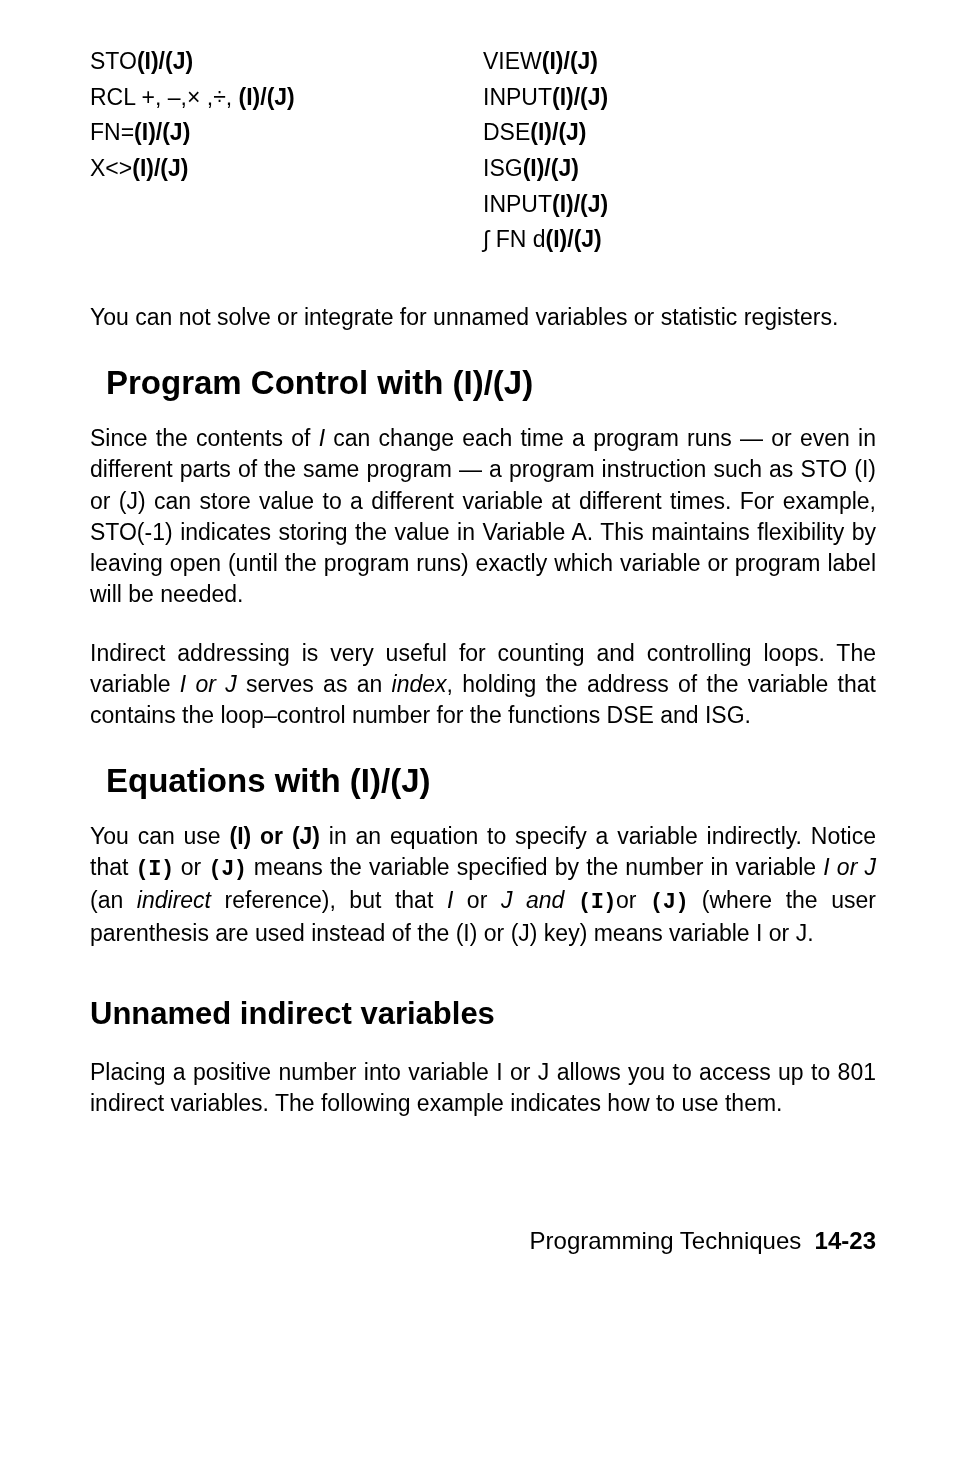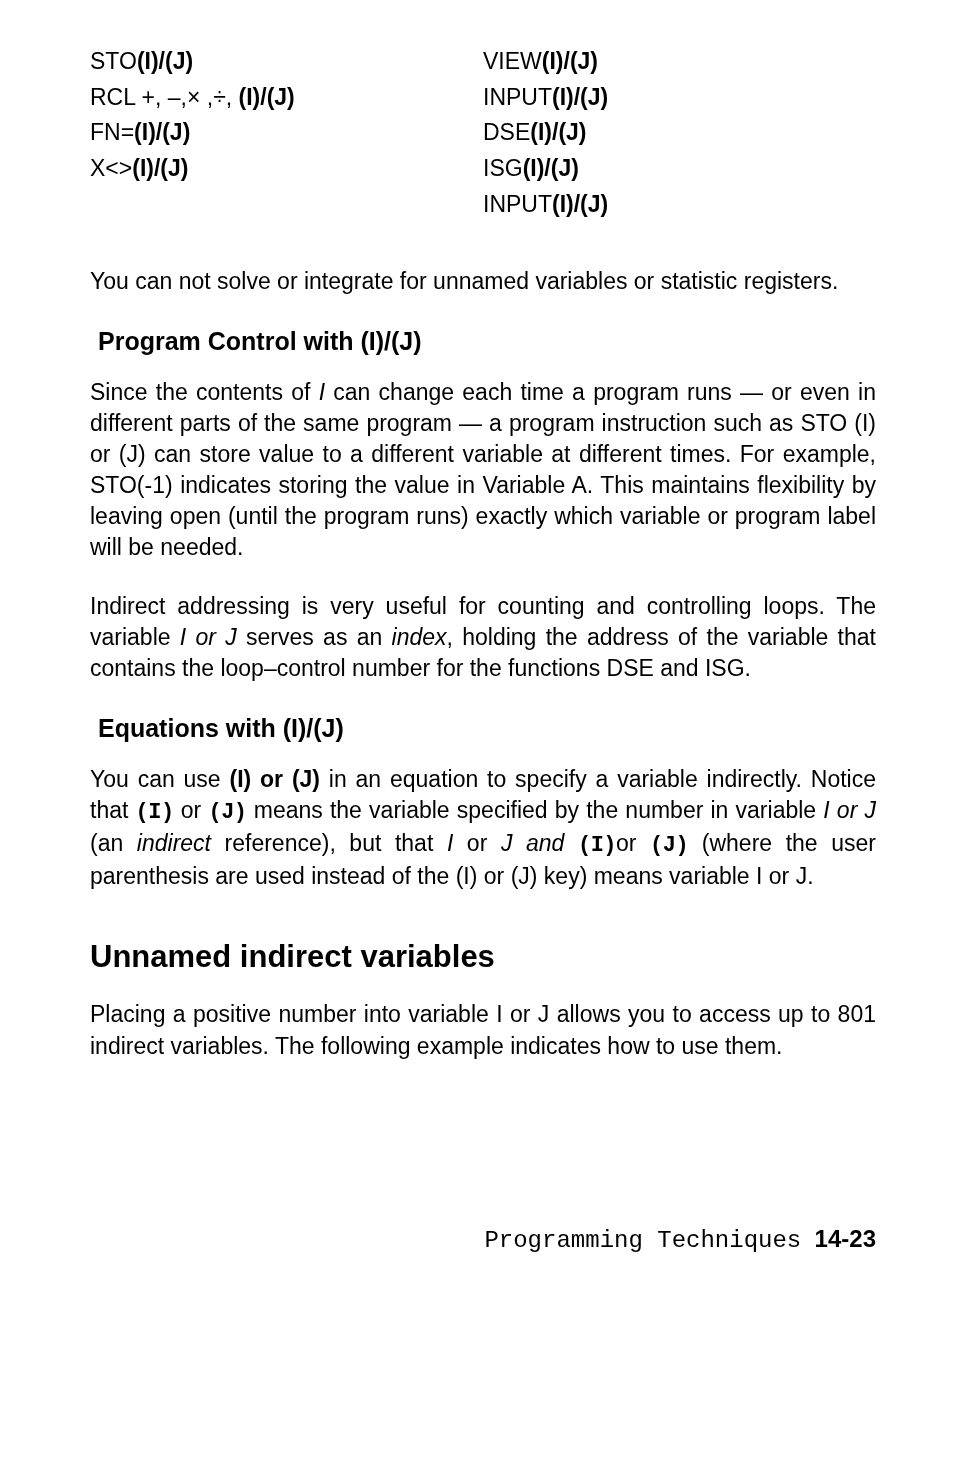--- a/index.html
+++ b/index.html
@@ -36,37 +36,37 @@
   }
   .b { font-weight: 700; }
   p {
     margin: 0 0 28px 0;
     font-size: 23px;
     line-height: 1.35;
     text-align: justify;
   }
   h2.sec {
     font-weight: 700;
-    font-size: 25px;
-    margin: 28px 0 18px 8px;
+    font-size: 33px;
+    margin: 28px 0 18px 16px;
   }
   h2.sub {
     font-weight: 700;
     font-size: 31px;
     margin: 44px 0 22px 0;
   }
   .italic { font-style: italic; }
   .footer {
     position: absolute;
     bottom: 60px;
     right: 78px;
     font-size: 24px;
     font-weight: 700;
   }
-  .footer .chap { font-weight: 400; font-family: Liberation Mono, monospace; }
+  .footer .chap { font-weight: 400; }
   
   .lcd {
     font-family: "OCR A Std", "Courier New", monospace;
     font-weight: 700;
     letter-spacing: -0.5px;
     font-size: 22px;
   }
 </style>
 </head>
 <body>
@@ -79,20 +79,21 @@
         <div><span>RCL +, –,× ,÷, </span><span class="b">(I)/(J)</span></div>
         <div><span>FN=</span><span class="b">(I)/(J)</span></div>
         <div><span>X&lt;&gt;</span><span class="b">(I)/(J)</span></div>
       </div>
     <div class="op-col" id="col-right">
         <div><span>VIEW</span><span class="b">(I)/(J)</span></div>
         <div><span>INPUT</span><span class="b">(I)/(J)</span></div>
         <div><span>DSE</span><span class="b">(I)/(J)</span></div>
         <div><span>ISG</span><span class="b">(I)/(J)</span></div>
         <div><span>INPUT</span><span class="b">(I)/(J)</span></div>
+        <div><span>∫ FN d</span><span class="b">(I)/(J)</span></div>
       </div>
   </div>
 
   <p>You can not solve or integrate for unnamed variables or statistic registers.</p>
 
   <h2 class="sec">Program Control with (I)/(J)</h2>
 
   <p>
     <span>Since the contents of </span><span class="italic">I</span><span> can change each time a program runs — or even in different parts of the same program — a program instruction such as STO (I) or (J) can store value to a different variable at different times. For example, STO(-1) indicates storing the value in Variable A. This maintains flexibility by leaving open (until the program runs) exactly which variable or program label will be needed.</span>
   </p>

